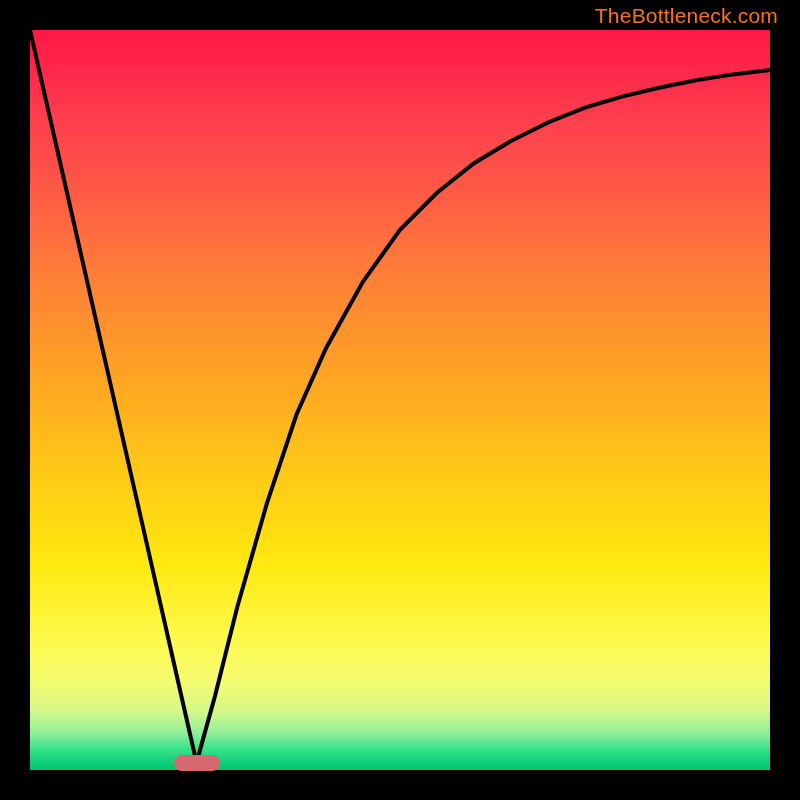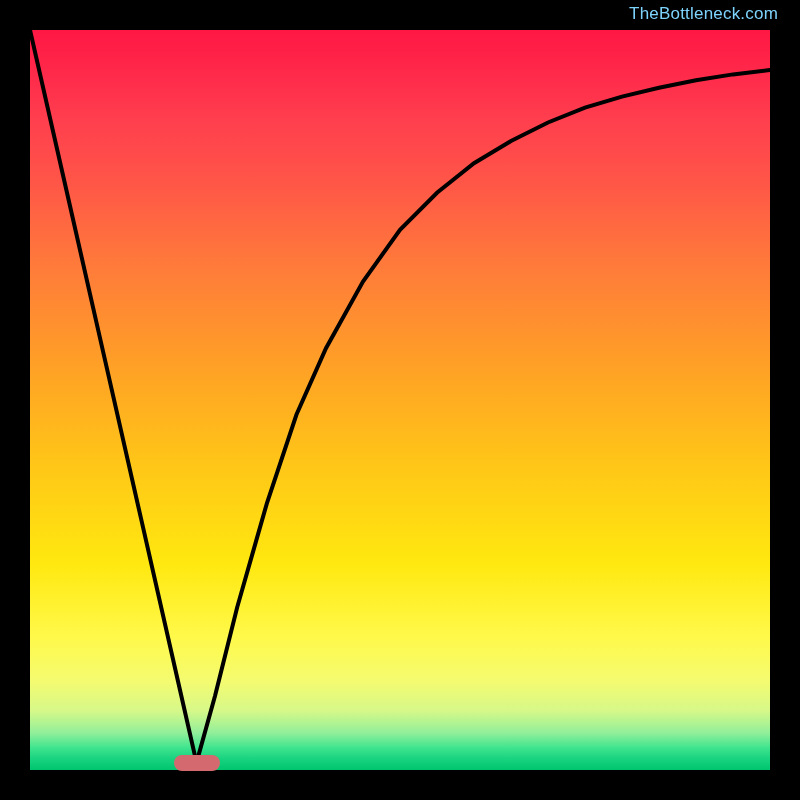--- a/index.html
+++ b/index.html
@@ -37,22 +37,22 @@
       #91ef9a 95%,
       #3fe48e 97%,
       #18d37f 98.5%,
       #00c56e 100%
     );
   }
   .watermark {
     position: absolute;
     top: 4px;
     right: 22px;
-    color: #7dd3fc;
-    font-size: 17px;
+    color: #f97316;
+    font-size: 21px;
     font-weight: 400;
     letter-spacing: 0.2px;
     user-select: none;
   }
   svg.curves {
     position: absolute;
     left: 0;
     top: 0;
     width: 740px;
     height: 740px;

